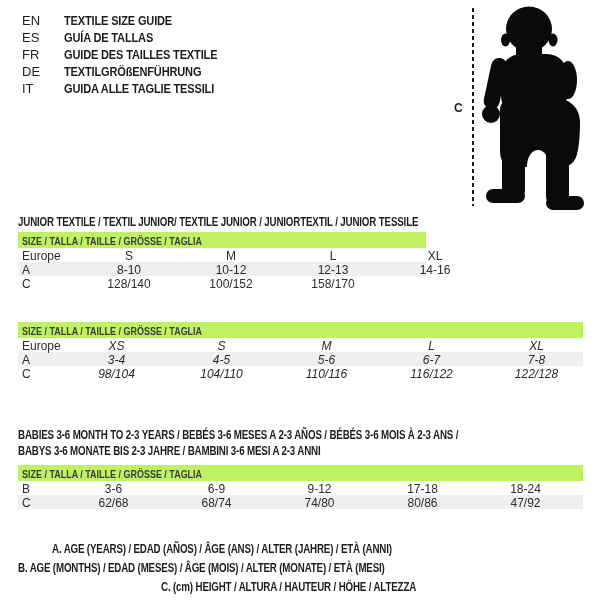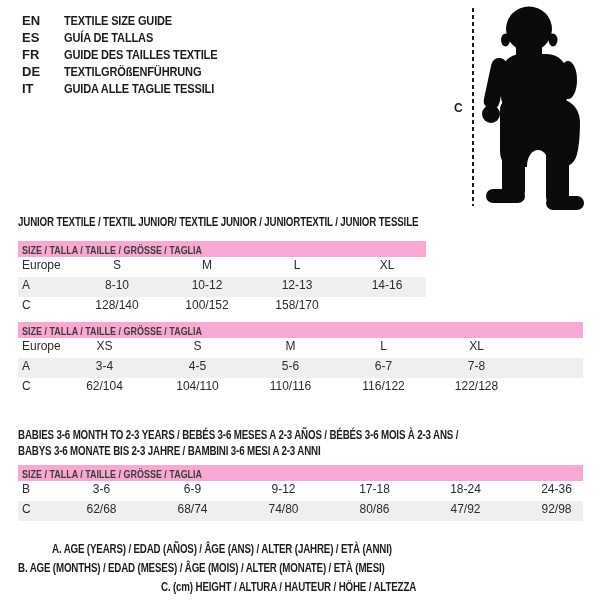--- a/index.html
+++ b/index.html
@@ -4,50 +4,50 @@
 <style>
   html,body{margin:0;padding:0;background:#ffffff;}
   .page{
     position:relative;width:600px;height:600px;background:#ffffff;overflow:hidden;
     font-family:"Liberation Sans", sans-serif;color:#1c1c1c;
     -webkit-font-smoothing:antialiased;
   }
   
   .lang-block{position:absolute;left:22px;top:12px;}
   .lang-row{height:17px;line-height:17px;white-space:nowrap;}
-  .lang-code{display:inline-block;width:38px;font-weight:bold;font-size:13px;vertical-align:top;}
+  .lang-code{display:inline-block;width:38px;font-weight:normal;font-size:13px;vertical-align:top;}
   .lang-title{display:inline-block;font-weight:bold;font-size:13px;transform:scaleX(.85);
     transform-origin:0 50%;white-space:nowrap;vertical-align:top;letter-spacing:-.2px;}
   
   .figure{position:absolute;left:446px;top:0;width:154px;height:220px;}
   .c-label{position:absolute;left:8px;top:101px;font-weight:bold;font-size:12px;color:#1c1c1c;}
   .dash-line{position:absolute;left:26px;top:8px;width:2px;height:198px;
     background:repeating-linear-gradient(to bottom,#1a1a1a 0 4px,transparent 4px 7px);}
   .figure svg{position:absolute;left:24px;top:0;}
   .figure svg *{fill:#0a0a0a;}
   
   .tsec{position:absolute;left:18px;}
   .sec1{top:214px;width:408px;}
   .sec2{top:322px;width:565px;}
   .sec3{top:426px;width:565px;}
   .ttitle{height:14px;line-height:14px;white-space:nowrap;}
   .sec3 .ttitle{height:16px;line-height:16px;}
   .condensed{display:inline-block;transform:scaleX(.78);transform-origin:0 50%;
     white-space:nowrap;font-weight:bold;font-size:12.5px;letter-spacing:-.2px;}
-  .sec1 .ttitle{margin-bottom:13px;text-align:right;}
+  .sec1 .ttitle{margin-bottom:4px;text-align:right;}
   .sec2 .ttitle{margin-bottom:11px;}
   .sec3 .ttitle-gap{margin-bottom:7px;}
-  .tbar{height:16px;line-height:16px;background:#f9a8d4;padding-left:4px;}
+  .tbar{height:16px;line-height:16px;background:#bef264;padding-left:4px;}
   .tbar .condensed{font-weight:bold;font-size:11.5px;color:#3d3d3d;letter-spacing:0;}
-  .trow{height:20px;line-height:17px;display:flex;padding-left:4px;}
+  .trow{height:14px;line-height:17px;display:flex;padding-left:4px;gap:12px;}
   .trow.shaded{background:#efefef;}
   .tlabel{flex:none;font-size:12px;color:#2b2b2b;white-space:nowrap;}
   .tcell{flex:none;font-size:12px;color:#2b2b2b;text-align:center;white-space:nowrap;}
   .t1 .tlabel{width:50px;} .t1 .tcell{width:90px;}
-  .t2 .tlabel{width:36px;} .t2 .tcell{width:93px;}
+  .t2 .tlabel{width:36px;} .t2 .tcell{width:93px;font-style:italic;}
   .t3 .tlabel{width:34px;} .t3 .tcell{width:91px;}
   
   .notes{position:absolute;left:18px;top:538px;text-align:right;}
   .note{height:19px;line-height:19px;white-space:nowrap;}
 </style>
 </head>
 <body>
 
 <div class="page">
 
@@ -155,21 +155,21 @@
           <div class="trow shaded">
             <span class="tlabel">A</span>
             <span class="tcell">3-4</span>
             <span class="tcell">4-5</span>
             <span class="tcell">5-6</span>
             <span class="tcell">6-7</span>
             <span class="tcell">7-8</span>
           </div>
           <div class="trow">
             <span class="tlabel">C</span>
-            <span class="tcell">62/104</span>
+            <span class="tcell">98/104</span>
             <span class="tcell">104/110</span>
             <span class="tcell">110/116</span>
             <span class="tcell">116/122</span>
             <span class="tcell">122/128</span>
           </div>
         </div>
     </div>
   </section>
 
   <section class="tsec sec3">

